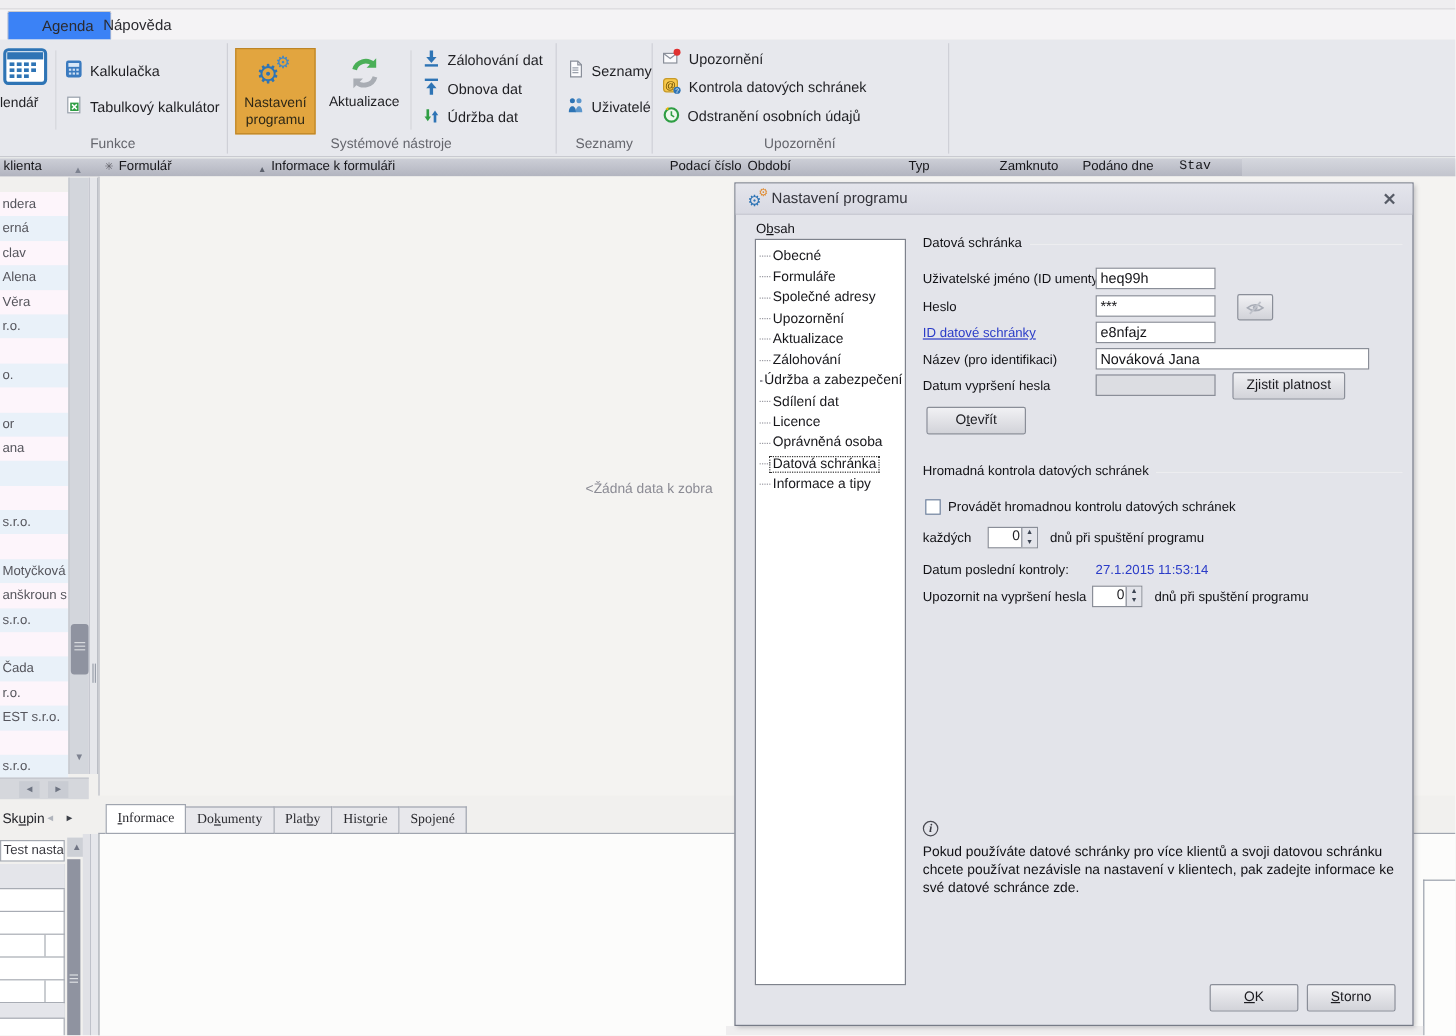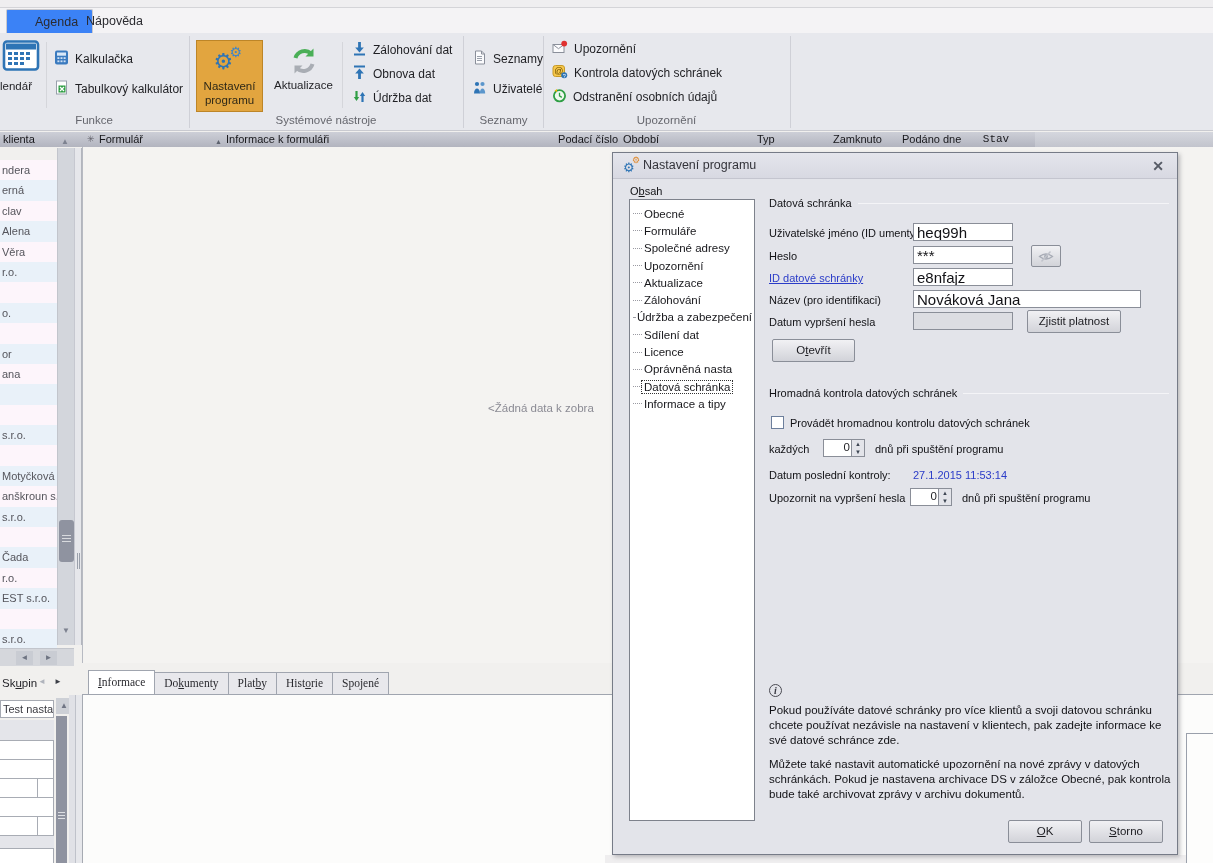--- a/index.html
+++ b/index.html
@@ -80,21 +80,21 @@
   .dtitle .txt { position:absolute; left:30px; top:5px; font-size:12.5px; color:#33333a; }
   .dclose { position:absolute; right:10px; top:4px; width:18px; height:18px; font-size:14px; font-weight:bold; color:#565b66; text-align:center; line-height:18px; cursor:default; }
   .dlabel { position:absolute; font-size:11px; color:#121216; white-space:nowrap; }
   .treebox { position:absolute; left:16px; top:46px; width:126px; height:622px; background:#fff; border:1px solid #7e828c; padding-top:5px; }
   .titem { height:17.3px; display:flex; align-items:center; font-size:11.5px; color:#17171b; cursor:default; white-space:nowrap; }
   .tdots { width:9px; margin-left:3px; border-top:1px dotted #9a9aa2; }
   .tlabel { padding:0 2px; }
   .tlabel.sel { outline:1px dotted #333; }
   .grouphead { position:absolute; display:flex; align-items:center; width:400px; font-size:11px; color:#121216; }
   .grouphead .line { flex:1; height:1px; background:#c9cad2; border-bottom:1px solid #f4f4f7; margin-left:6px; }
-  .din { position:absolute; height:18px; background:#fff; border:1px solid #8a8e98; font-size:15px; padding:0 3px; font-family:"Liberation Sans",sans-serif; color:#121216; }
+  .din { position:absolute; height:18px; background:#fff; border:1px solid #8a8e98; font-size:12px; padding:0 3px; font-family:"Liberation Sans",sans-serif; color:#121216; }
   .din:disabled, .din.disabled { background:#dcdde2; }
   .dbtn { position:absolute; background:linear-gradient(#f1f1f4,#d2d3d9); border:1px solid #8a8e98; border-radius:2px; font-size:11.5px; color:#1b1b20; text-align:center; cursor:default; }
   .link { color:#2b3cc8; text-decoration:underline; cursor:default; }
   .cbx { position:absolute; width:13px; height:13px; background:#fff; border:1px solid #6d7f9c; }
   .spin { position:absolute; width:42px; height:18px; background:#fff; border:1px solid #8a8e98; }
   .spin .val { position:absolute; left:0; top:1px; width:26px; text-align:right; font-size:11.5px; }
   .spin .arr { position:absolute; right:0; top:0; width:13px; height:16px; background:#e3e4ea; border-left:1px solid #8a8e98; font-size:6px; color:#3c4452; text-align:center; line-height:8px; cursor:default; }
   .bluetxt { color:#2b3cc8; }
   .infoicon { position:absolute; width:13px; height:13px; border:1px solid #4a4a52; border-radius:50%; font-size:10px; font-family:"Liberation Serif",serif; font-style:italic; font-weight:bold; color:#3a3a42; text-align:center; line-height:12px; }
   .ipar { position:absolute; width:404px; font-size:11.5px; line-height:14.8px; color:#121216; }
@@ -429,21 +429,21 @@
       <div class="titem">
           <span class="tdots"></span>
           <span class="tlabel">Sdílení dat</span>
         </div>
       <div class="titem">
           <span class="tdots"></span>
           <span class="tlabel">Licence</span>
         </div>
       <div class="titem">
           <span class="tdots"></span>
-          <span class="tlabel">Oprávněná nasta</span>
+          <span class="tlabel">Oprávněná osoba</span>
         </div>
       <div class="titem">
           <span class="tdots"></span>
           <span class="tlabel sel">Datová schránka</span>
         </div>
       <div class="titem">
           <span class="tdots"></span>
           <span class="tlabel">Informace a tipy</span>
         </div>
     </div>
@@ -500,19 +500,18 @@
 
     <span class="dlabel" style="left:156px; top:339px;">Upozornit na vypršení hesla</span>
     <span class="spin" style="left:297px; top:335px;">
       <span class="val">0</span>
       <span class="arr"><span>▲</span><br><span>▼</span></span>
     </span>
     <span class="dlabel" style="left:349px; top:339px;">dnů při spuštění programu</span>
 
     <span class="infoicon" style="left:156px; top:531px;">i</span>
     <div class="ipar" style="left:156px; top:550px;">Pokud používáte datové schránky pro více klientů a svoji datovou schránku chcete používat nezávisle na nastavení v klientech, pak zadejte informace ke své datové schránce zde.</div>
-    <div class="ipar" style="left:156px; top:604px;">Můžete také nastavit automatické upozornění na nové zprávy v datových schránkách. Pokud je nastavena archivace DS v záložce Obecné, pak kontrola bude také archivovat zprávy v archivu dokumentů.</div>
 
     <div class="dbtn" style="left:395px; top:667px; width:74px; height:23px; line-height:21px;"><span></span><span class="u">O</span><span>K</span></div>
     <div class="dbtn" style="left:476px; top:667px; width:74px; height:23px; line-height:21px;"><span></span><span class="u">S</span><span>torno</span></div>
   </div>
 
 </div>
 
 </body></html>

